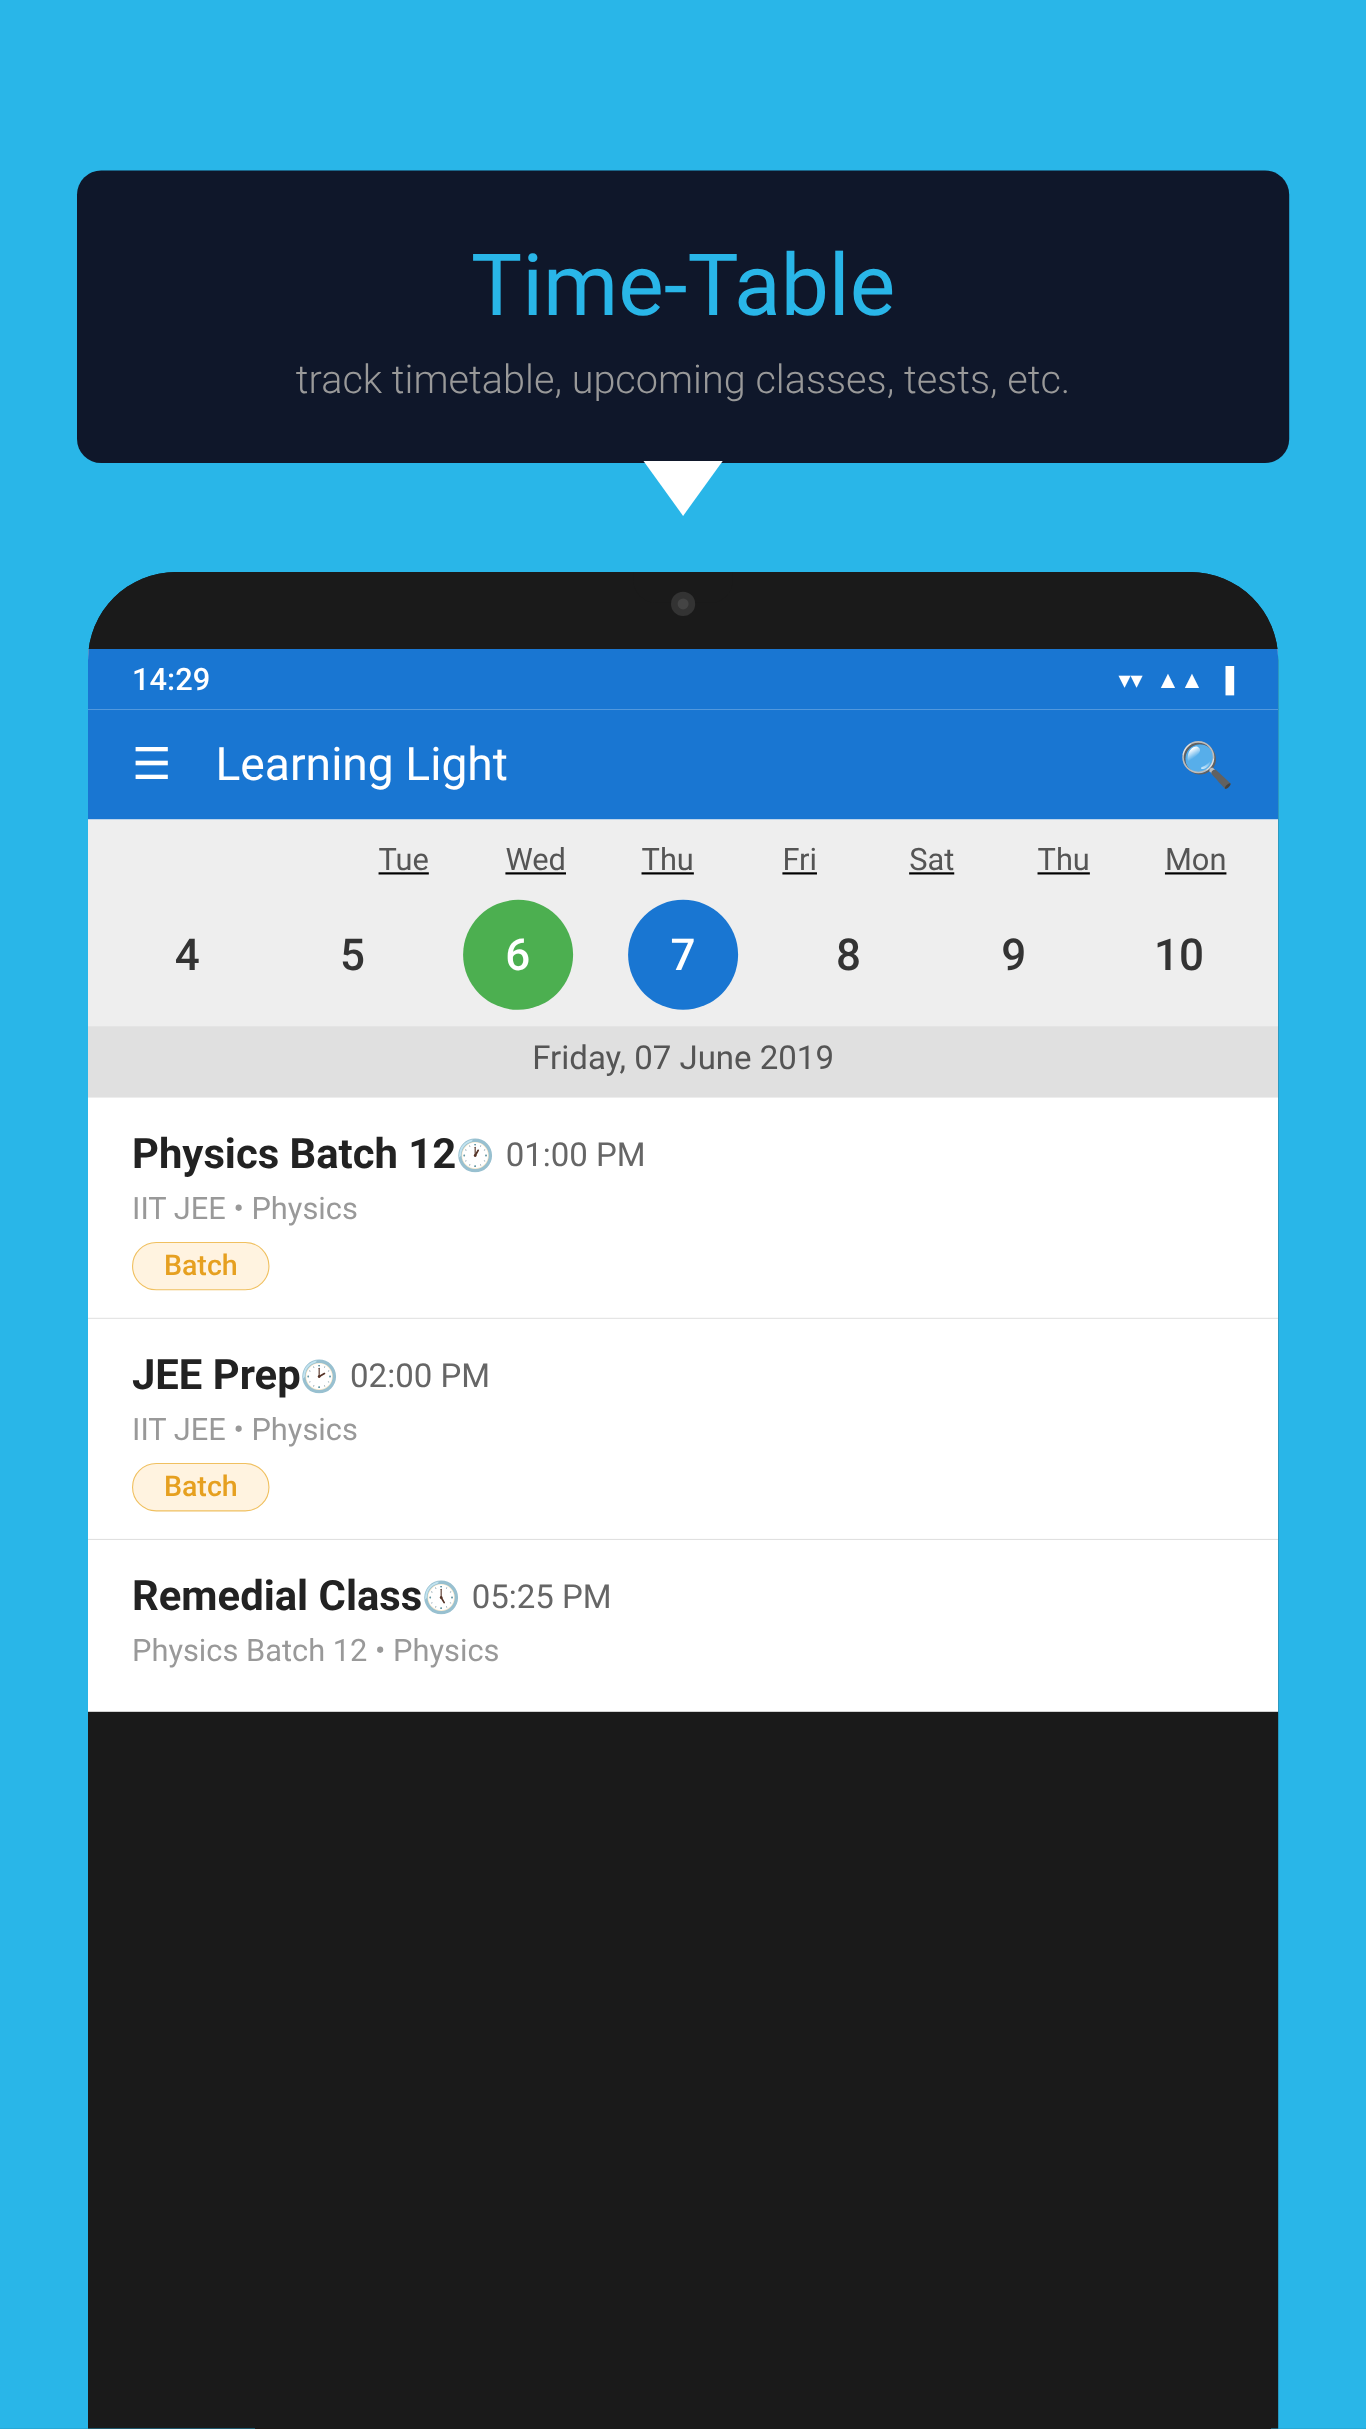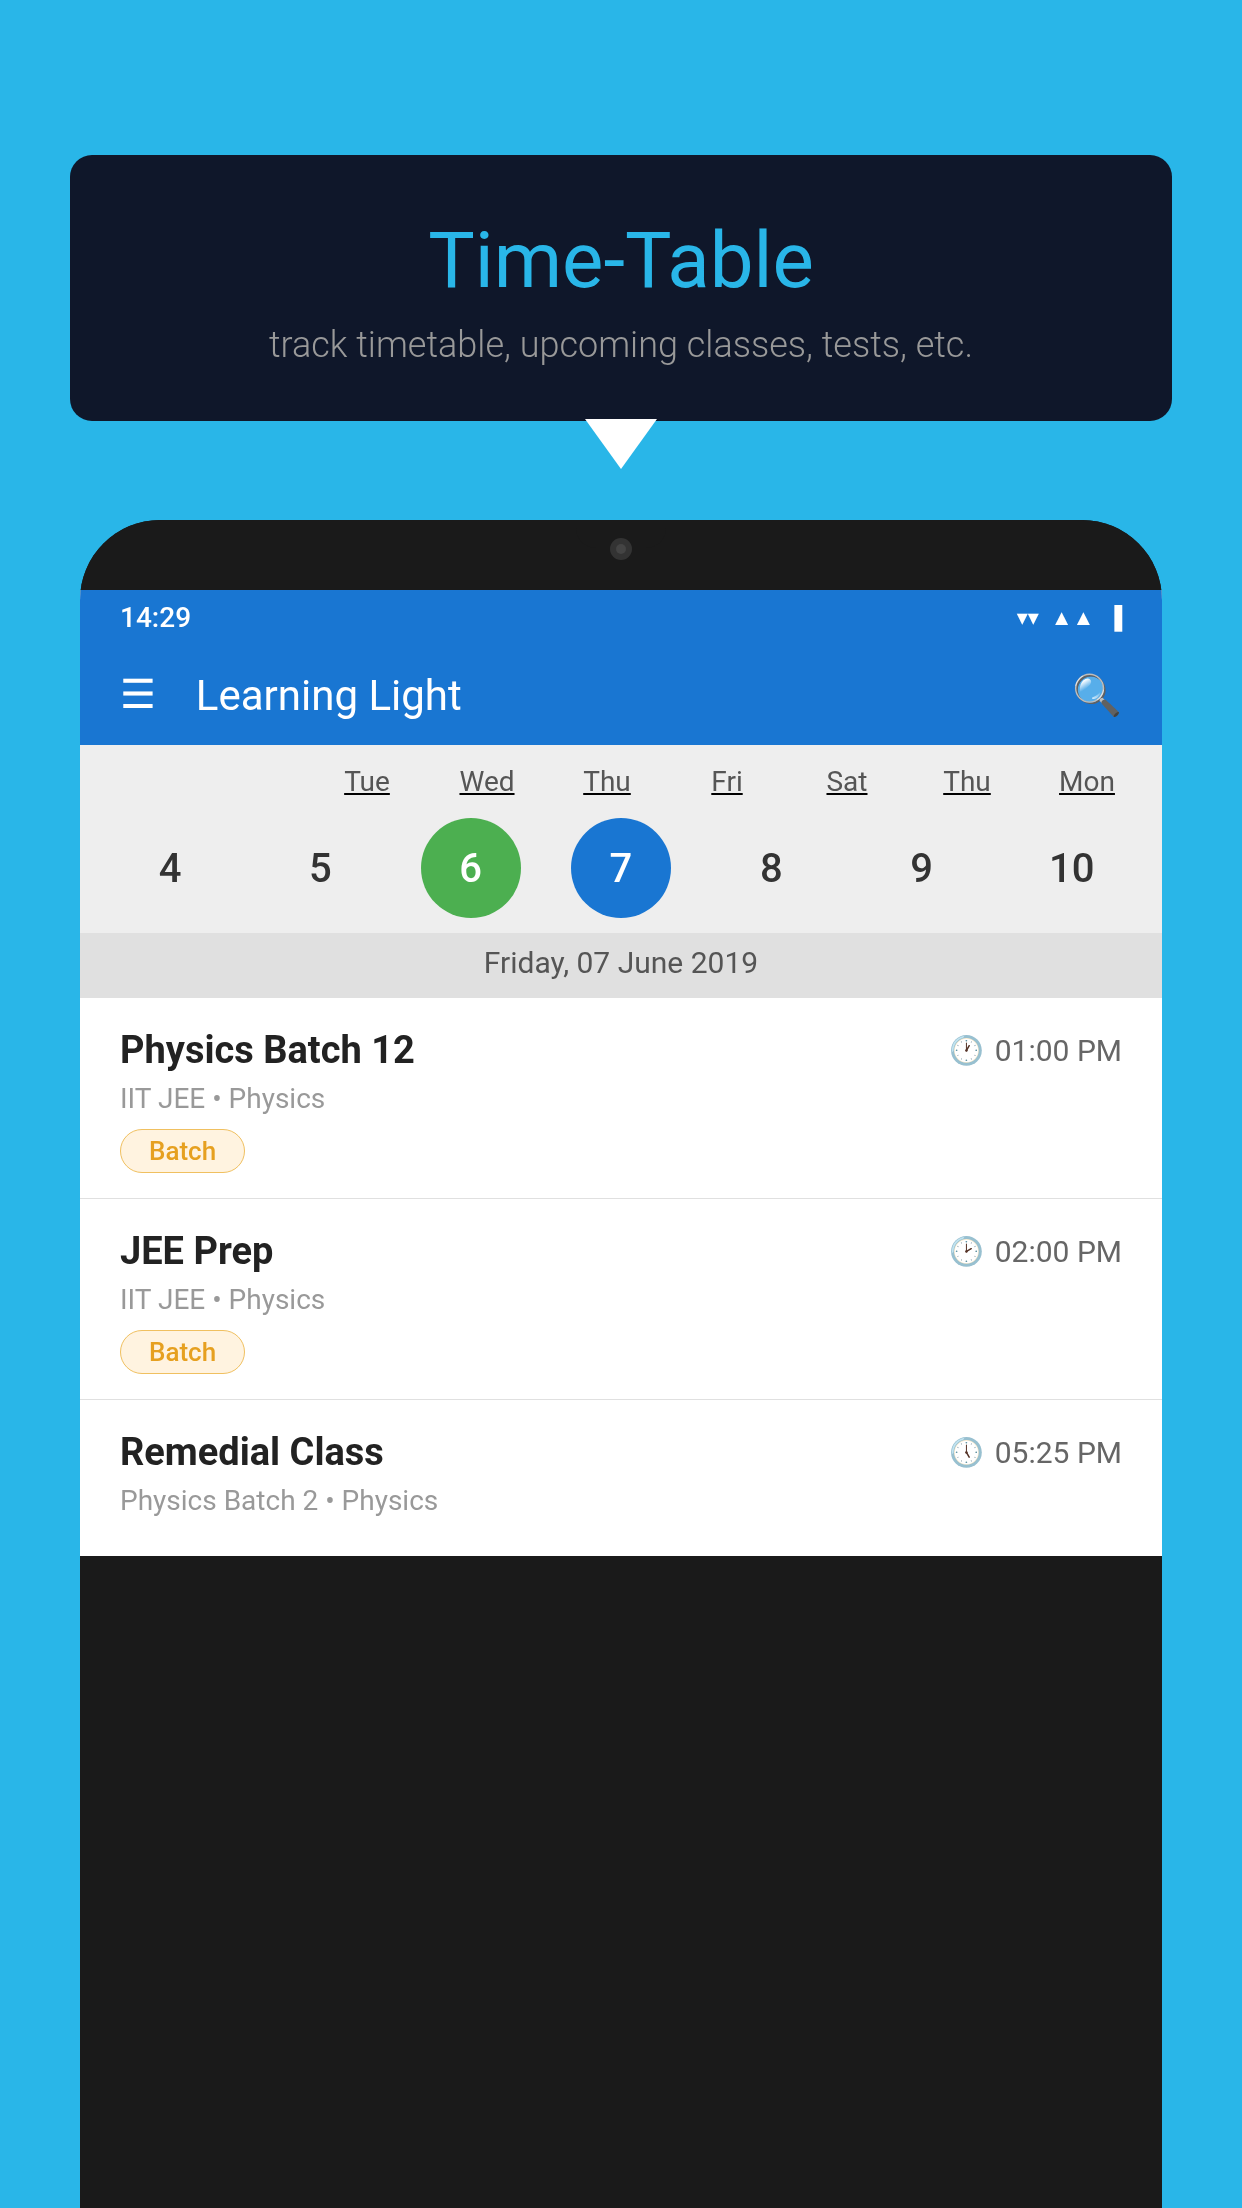--- a/index.html
+++ b/index.html
@@ -237,21 +237,20 @@
     }
 
     .schedule-item {
       padding: 30px 40px 25px;
       border-bottom: 1px solid #e0e0e0;
       background: white;
     }
 
     .schedule-item-header {
       display: flex;
-      justify-content: space-between;
       align-items: center;
       margin-bottom: 10px;
     }
 
     .schedule-title {
       font-size: 38px;
       font-weight: 700;
       color: #222;
     }
 
@@ -377,17 +376,17 @@
       </div>
 
       <div class="schedule-item" style="border-bottom:none;">
         <div class="schedule-item-header">
           <div class="schedule-title">Remedial Class</div>
           <div class="schedule-time">
             <span class="clock-icon">🕔</span>
             <span>05:25 PM</span>
           </div>
         </div>
-        <div class="schedule-subtitle">Physics Batch 2 • Physics</div>
+        <div class="schedule-subtitle">Physics Batch 12 • Physics</div>
       </div>
     </div>
   </div>
 </div>
 
 </body></html>

